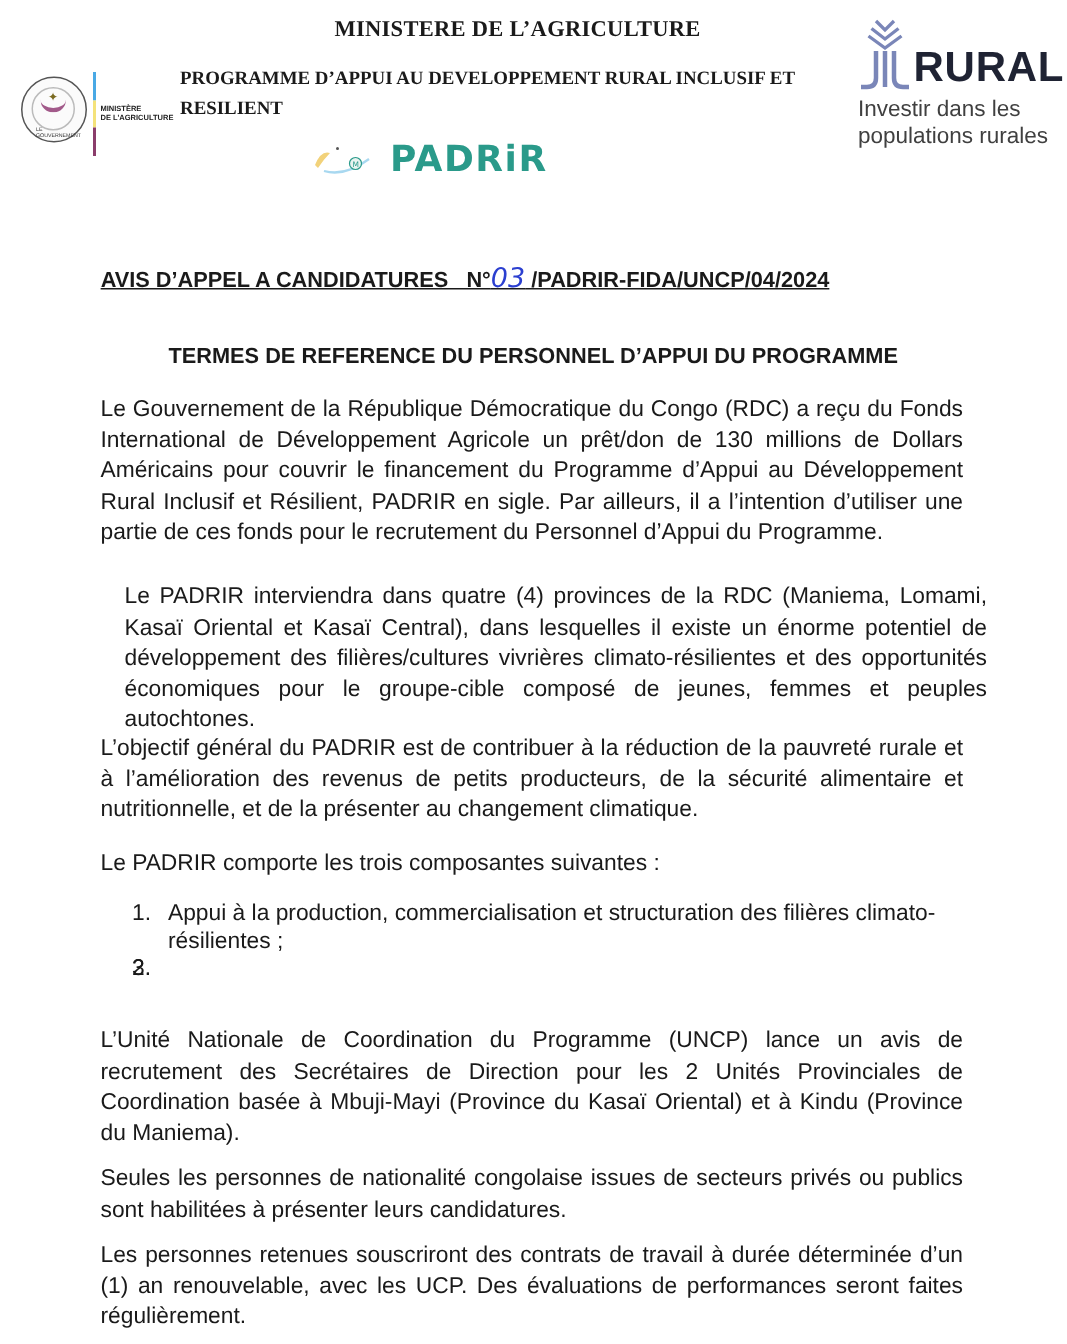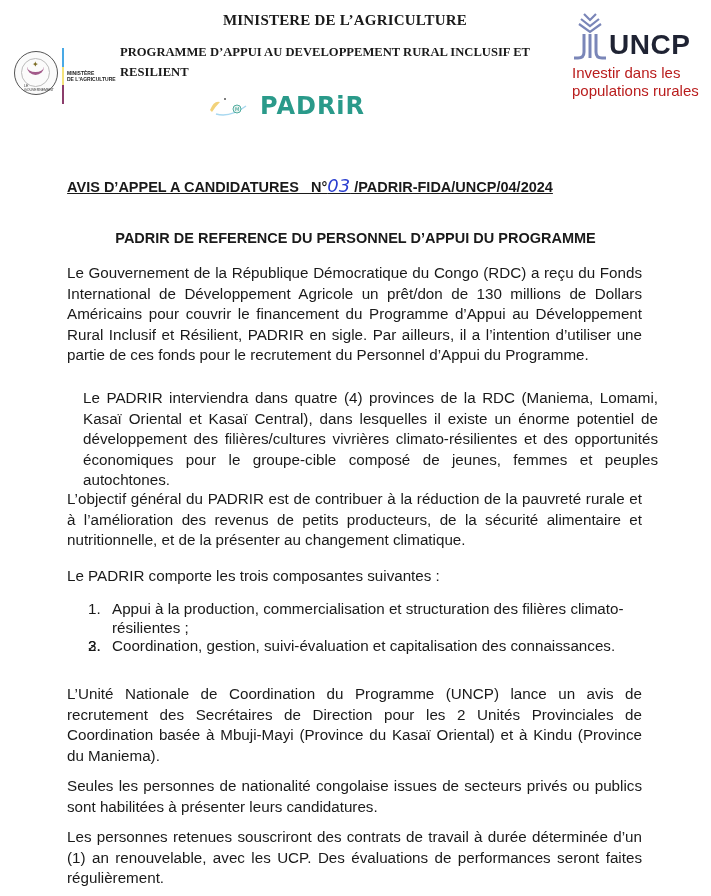--- a/index.html
+++ b/index.html
@@ -55,21 +55,21 @@
 
     
     .fida-logo { left: 568px; top: 10px; width: 143px; height: 95px; }
     .fida-mark { position: absolute; left: 4px; top: 2px; width: 36px; height: 48px; }
     .fida-word {
       position: absolute; left: 41px; top: 19px;
       font-family: "Liberation Sans", sans-serif; font-weight: bold; font-size: 28px; color: #1f2333; letter-spacing: 0.5px;
     }
     .fida-tagline {
       position: absolute; left: 4px; top: 54px;
-      font-family: "Liberation Sans", sans-serif; font-size: 15px; color: #b91c1c; line-height: 18px;
+      font-family: "Liberation Sans", sans-serif; font-size: 15px; color: #404040; line-height: 18px;
     }
 
     
     .call-title {
       left: 0; width: 620px; top: 175px; text-align: center;
       font-family: "Liberation Sans", sans-serif; font-weight: bold; font-size: 14.5px;
     }
     .call-title .u { text-decoration: underline; }
     .call-title .hand {
       font-family: "DejaVu Sans", sans-serif; font-weight: normal; font-style: italic;
@@ -131,47 +131,46 @@
 
 <div class="abs fida-logo">
   <svg class="fida-mark" viewBox="0 0 36 48">
     <path d="M12 2 L18 8 L24 2" stroke="#7a86b8" stroke-width="2.2" fill="none"></path>
     <path d="M9 7 L18 14 L27 7" stroke="#7a86b8" stroke-width="2.2" fill="none"></path>
     <path d="M7 12 L18 20 L29 12" stroke="#7a86b8" stroke-width="2.2" fill="none"></path>
     <path d="M12 22 L12 40 Q12 46 6 46 L2 46" stroke="#7a86b8" stroke-width="3" fill="none"></path>
     <path d="M18 22 L18 46" stroke="#7a86b8" stroke-width="3" fill="none"></path>
     <path d="M24 22 L24 40 Q24 46 30 46 L34 46" stroke="#7a86b8" stroke-width="3" fill="none"></path>
   </svg>
-  <div class="fida-word">UNCP</div>
+  <div class="fida-word">RURAL</div>
   <div class="fida-tagline">
     <div>Investir dans les</div>
     <div>populations rurales</div>
   </div>
 </div>
 
 <div class="abs call-title">
   <span class="u" style="white-space:pre;">AVIS D’APPEL A CANDIDATURES   N°</span><span class="hand">03</span><span class="u" style="white-space:pre;"> /PADRIR-FIDA/UNCP/04/2024</span>
 </div>
 
-<div class="abs tor-title">PADRIR DE REFERENCE DU PERSONNEL D’APPUI DU PROGRAMME</div>
+<div class="abs tor-title">TERMES DE REFERENCE DU PERSONNEL D’APPUI DU PROGRAMME</div>
 
 <p class="abs body-text" style="top:247px; margin:16px 0 0 0;">Le Gouvernement de la République Démocratique du Congo (RDC) a reçu du Fonds International de Développement Agricole un prêt/don de 130 millions de Dollars Américains pour couvrir le financement du Programme d’Appui au Développement Rural Inclusif et Résilient, PADRIR en sigle. Par ailleurs, il a l’intention d’utiliser une partie de ces fonds pour le recrutement du Personnel d’Appui du Programme.</p>
 <p class="abs body-text" style="top:372px; margin:16px;">Le PADRIR interviendra dans quatre (4) provinces de la RDC (Maniema, Lomami, Kasaï Oriental et Kasaï Central), dans lesquelles il existe un énorme potentiel de développement des filières/cultures vivrières climato-résilientes et des opportunités économiques pour le groupe-cible composé de jeunes, femmes et peuples autochtones.</p>
 <p class="abs body-text" style="top:489px; margin:0;">L’objectif général du PADRIR est de contribuer à la réduction de la pauvreté rurale et à l’amélioration des revenus de petits producteurs, de la sécurité alimentaire et nutritionnelle, et de la présenter au changement climatique.</p>
 <p class="abs body-text nojust" style="top:566px; margin:0;">Le PADRIR comporte les trois composantes suivantes :</p>
 
 <ol class="abs list" style="top:600px;">
   <li>
     <span class="num">1.</span>
     <span>Appui à la production, commercialisation et structuration des filières climato-résilientes ;</span>
   </li>
   <li>
     <span class="num">2.</span>
   </li>
   <li>
     <span class="num">3.</span>
-    <span>Coordination, gestion, suivi-évaluation et capitalisation des connaissances.</span>
   </li>
 </ol>
 
 <p class="abs body-text" style="top:684px; margin:0;">L’Unité Nationale de Coordination du Programme (UNCP) lance un avis de recrutement des Secrétaires de Direction pour les 2 Unités Provinciales de Coordination basée à Mbuji-Mayi (Province du Kasaï Oriental) et à Kindu (Province du Maniema).</p>
 <p class="abs body-text" style="top:776px; margin:0;">Seules les personnes de nationalité congolaise issues de secteurs privés ou publics sont habilitées à présenter leurs candidatures.</p>
 <p class="abs body-text" style="top:827px; margin:0;">Les personnes retenues souscriront des contrats de travail à durée déterminée d’un (1) an renouvelable, avec les UCP. Des évaluations de performances seront faites régulièrement.</p>
 
 </body></html>

